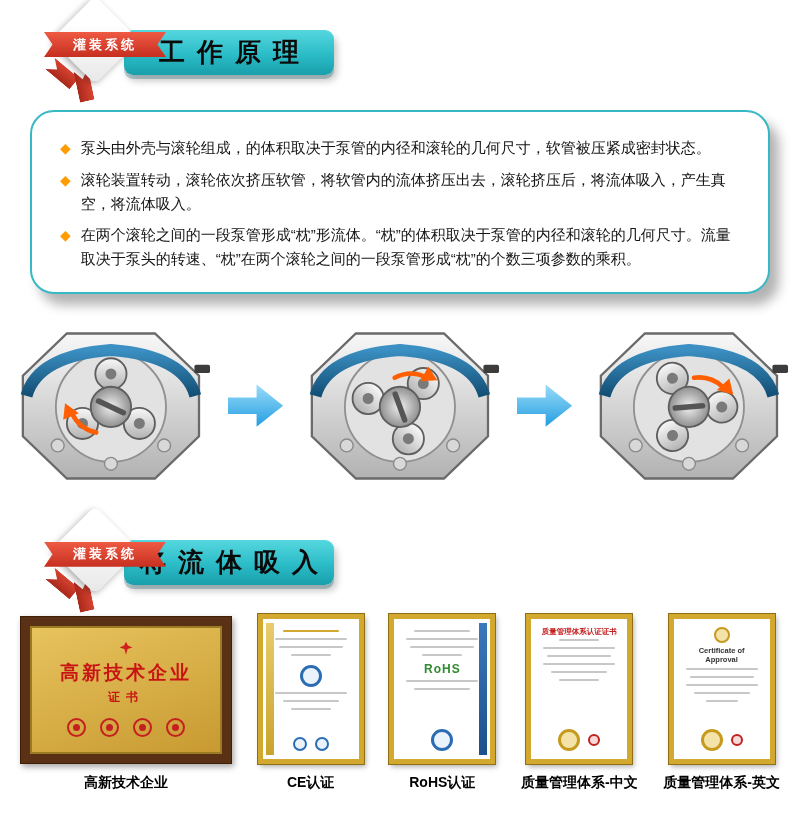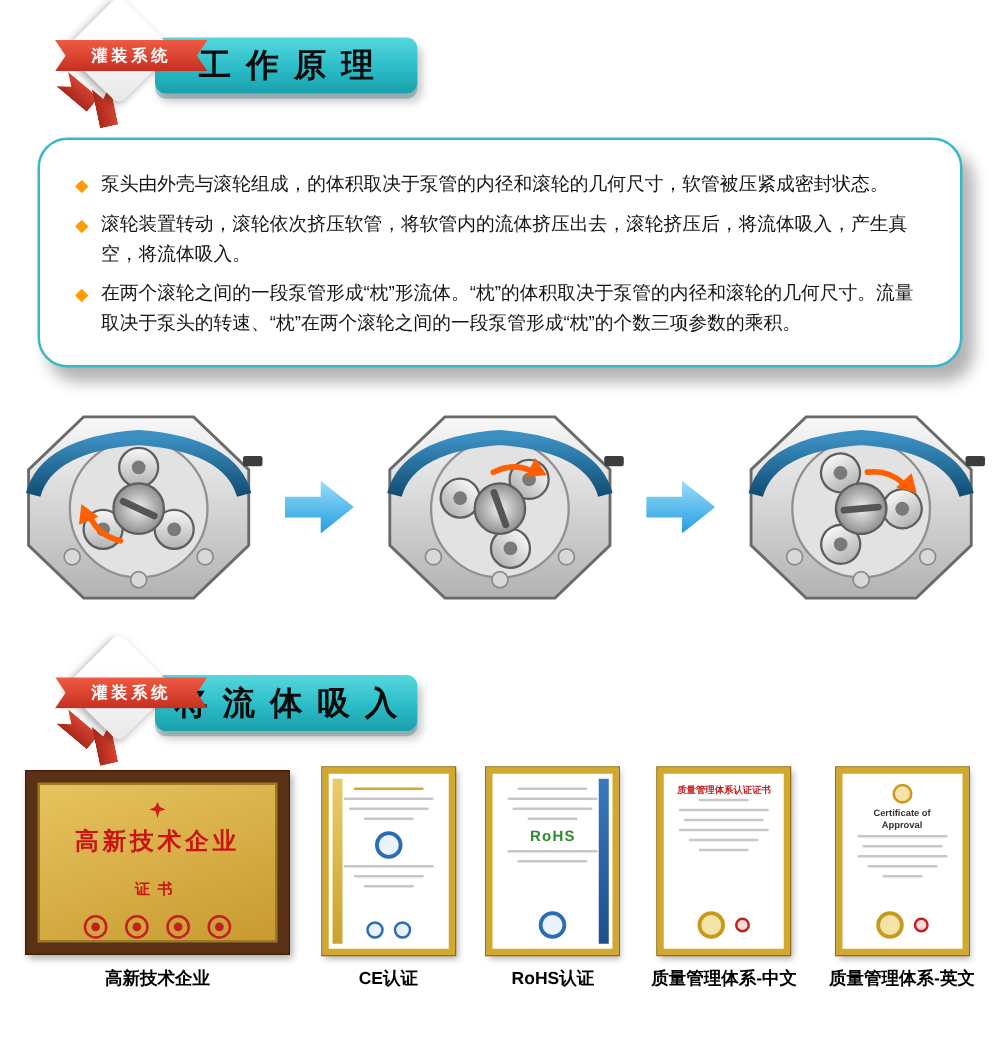--- a/index.html
+++ b/index.html
@@ -82,21 +82,21 @@
   .cert-wood-mat {
     width:100%; height:100%; background:linear-gradient(160deg,#e7c35e,#c89a31);
     border:2px solid #9a7a22; display:flex; flex-direction:column; align-items:center;
     padding-top:14px;
   }
   .torch {
     width:13px; height:13px; background:#cf1f1f; margin-bottom:5px;
     clip-path:polygon(50% 0,65% 30%,100% 45%,62% 56%,50% 100%,38% 56%,0 45%,35% 30%);
   }
   .cert-wood-title { font-size:19px; font-weight:bold; color:#c91414; letter-spacing:3px; }
-  .cert-wood-sub { font-size:12px; font-weight:bold; color:#c91414; letter-spacing:6px; margin-top:17px;font-family:Liberation Serif, serif; }
+  .cert-wood-sub { font-size:12px; font-weight:bold; color:#c91414; letter-spacing:6px; margin-top:3px;font-family:Liberation Serif, serif; }
   .cert-seals { display:flex; gap:14px; margin-top:12px; }
   .cert-seals .seal {
     width:19px; height:19px; border-radius:50%; border:2px solid #c42020;
     display:flex; align-items:center; justify-content:center;
   }
   .cert-seals .seal::after { content:""; width:7px; height:7px; border-radius:50%; background:#c42020; }
 
   
   .cert-gold {
     width:106px; height:150px; background:#fff;

